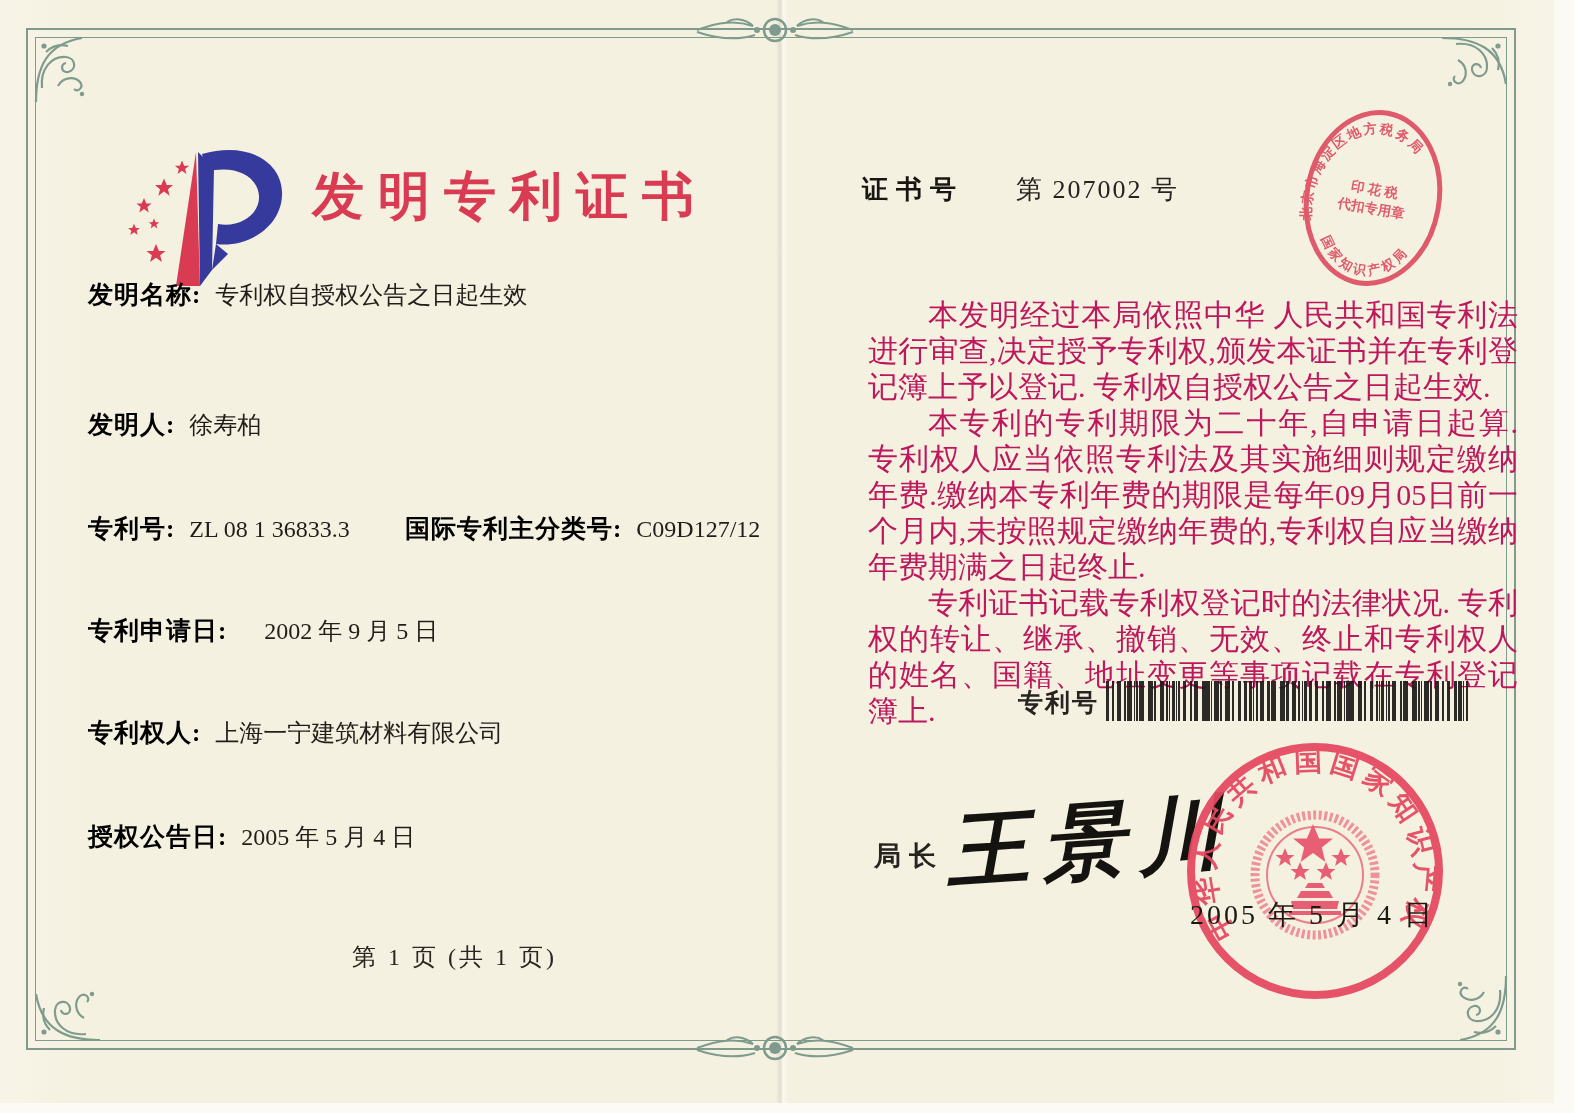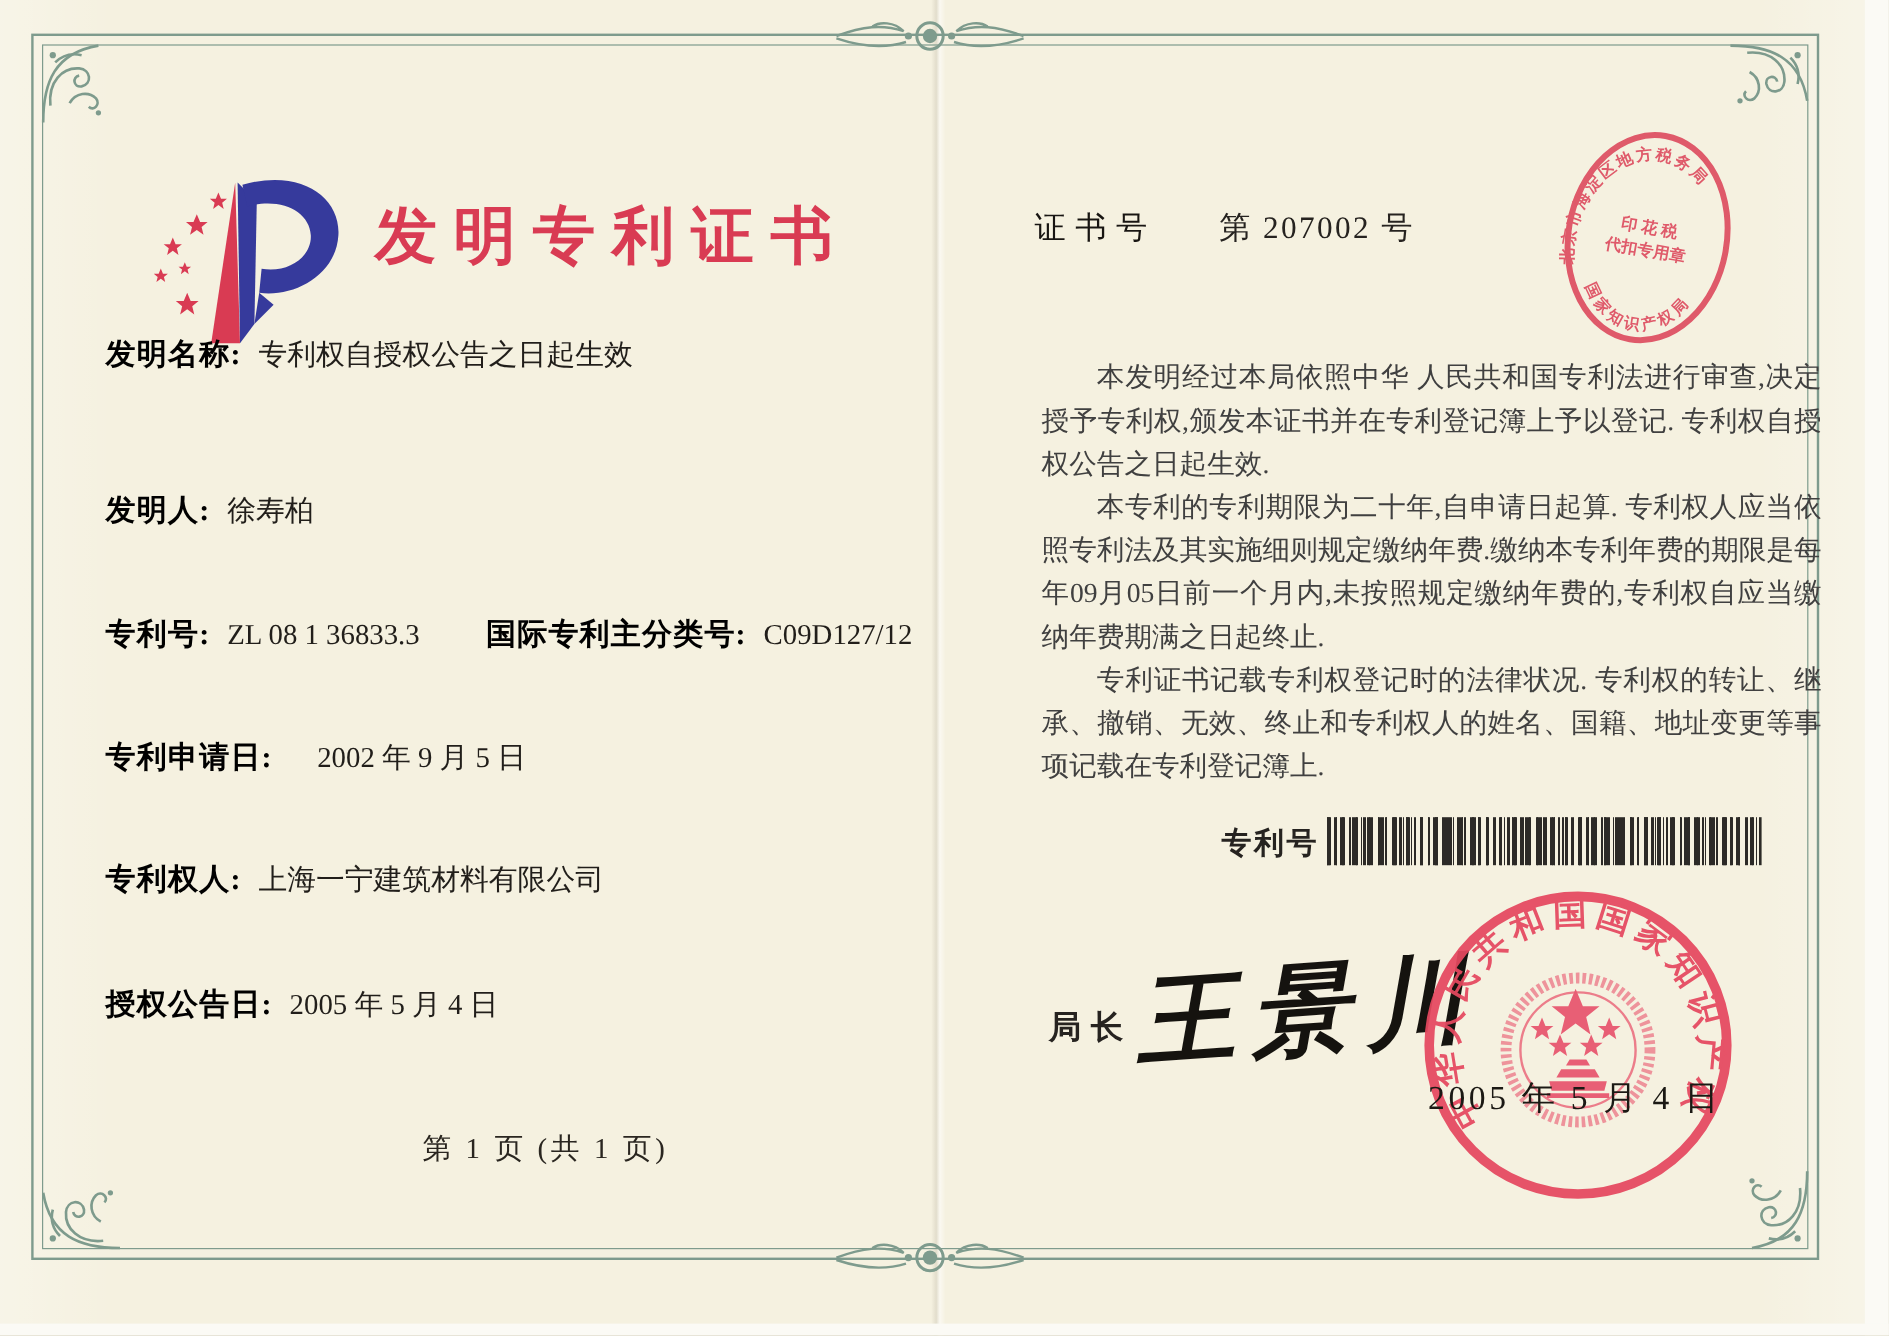--- a/index.html
+++ b/index.html
@@ -31,26 +31,26 @@
   .logo{position:absolute;left:120px;top:142px;width:186px;height:152px;}
   .cert-title{
     position:absolute;left:312px;top:162px;
     font-size:52px;font-weight:700;letter-spacing:14px;color:#d93b53;
     font-family:"Liberation Serif","DejaVu Serif",serif;
   }
   
   .row{position:absolute;display:flex;align-items:baseline;white-space:nowrap;}
   .flabel{font-weight:700;font-size:25px;letter-spacing:1px;color:#000000;}
   .fvalue{font-size:24px;margin-left:14px;color:#211e1a;}
-  .certno-label{font-weight:400;font-size:26px;letter-spacing:8px;color:#181512;}
+  .certno-label{font-weight:700;font-size:26px;letter-spacing:8px;color:#181512;}
   .certno-value{font-size:26px;margin-left:52px;letter-spacing:2px;}
   
   .body-text{
     position:absolute;left:868px;top:297px;width:650px;
-    font-size:23px;line-height:36px;text-align:justify;color:#404040;
+    font-size:30px;line-height:36px;text-align:justify;color:#be185d;
   }
   .body-text p{margin:0;text-indent:2em;}
   
   .barcode-label{position:absolute;left:1018px;top:686px;font-weight:700;font-size:25px;letter-spacing:2px;}
   .barcode{
     position:absolute;left:1106px;top:681px;width:362px;height:40px;opacity:.92;
     background:
       repeating-linear-gradient(90deg,#1c1a18 0 2px,rgba(0,0,0,0) 2px 6px),
       repeating-linear-gradient(90deg,#1c1a18 0 3px,rgba(0,0,0,0) 3px 11px),
       repeating-linear-gradient(90deg,#1c1a18 0 1px,rgba(0,0,0,0) 1px 7px);

